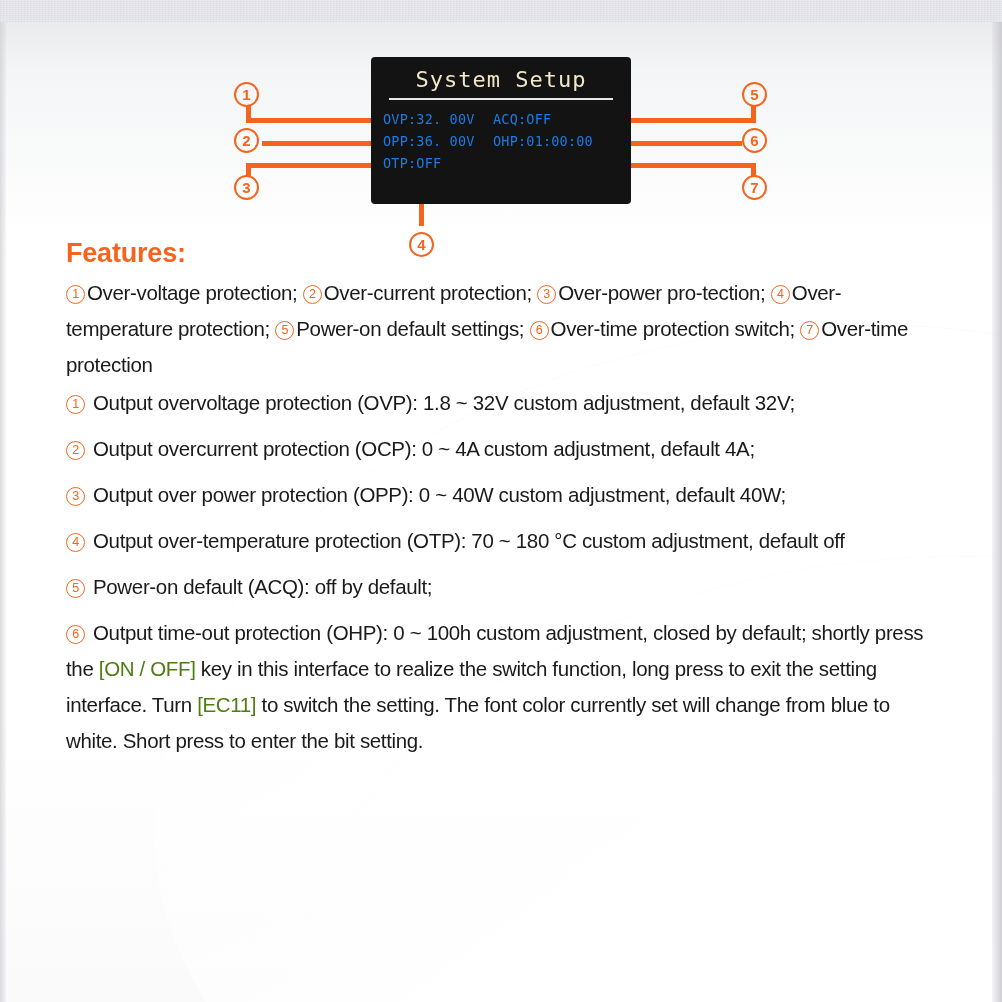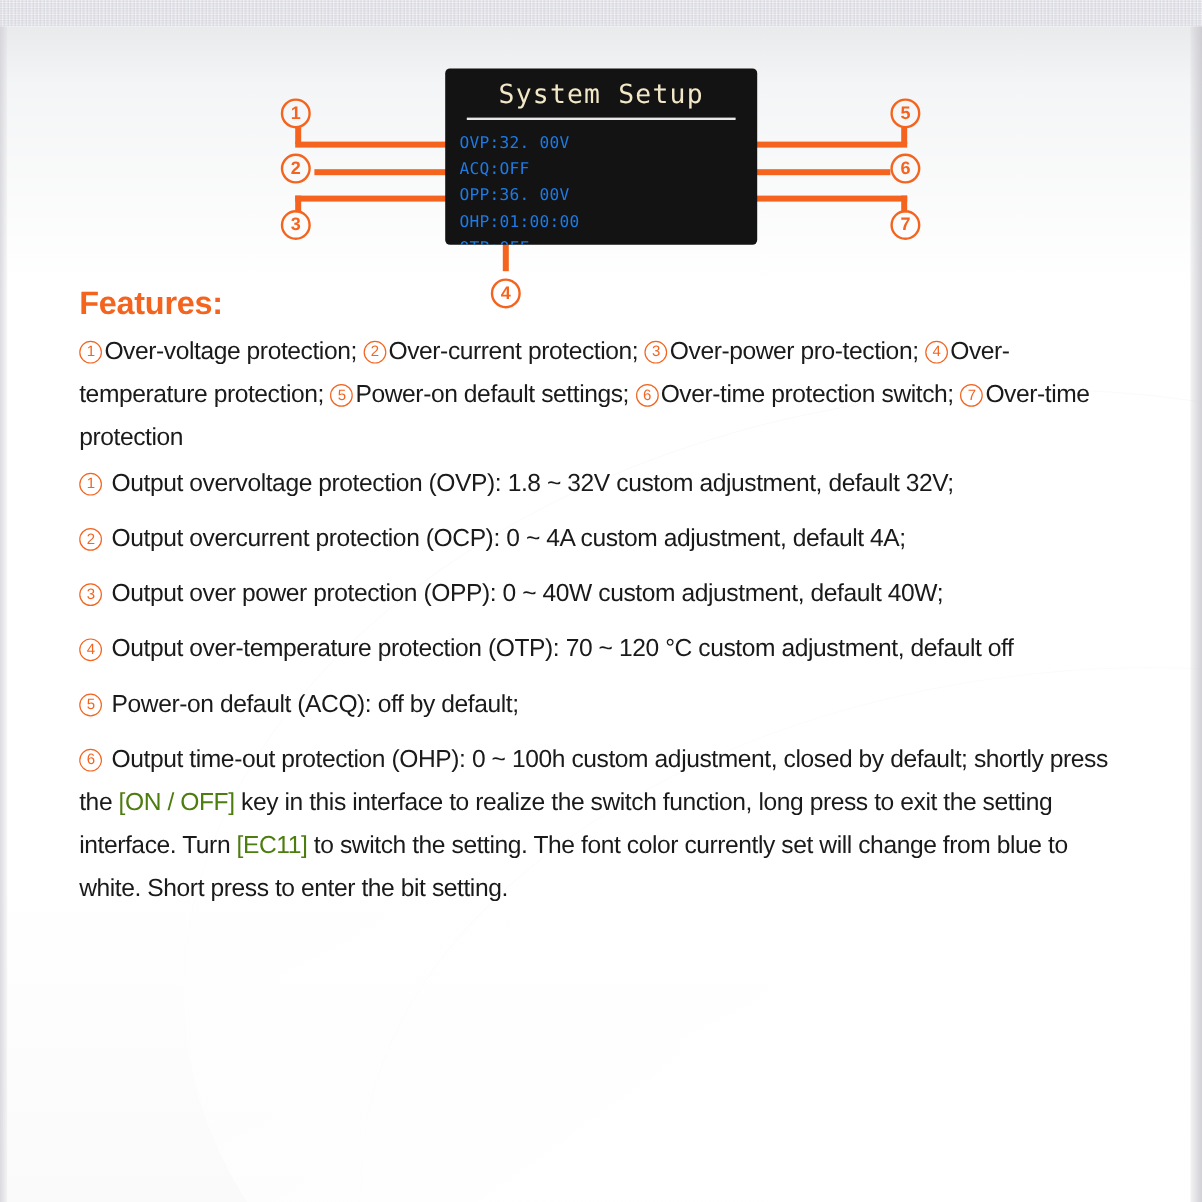--- a/index.html
+++ b/index.html
@@ -76,21 +76,21 @@
     margin:6px 18px 0 18px;
   }
   .lcd-grid {
     margin:8px 0 0 12px;
     color:#1e7ae4;
     font-family:"DejaVu Sans Mono", monospace;
     font-size:13.5px;
     line-height:22px;
     letter-spacing:.2px;
   }
-  .lcd-row { display:flex;flex-direction:column; }
+  .lcd-row { display:flex; }
   .lcd-cell-l { width:110px; }
   .lcd-cell-r { width:130px; }
 
   
   .cnum {
     position:absolute;
     width:25px; height:25px;
     border:2px solid #f4641e;
     border-radius:50%;
     color:#f4641e;
@@ -214,20 +214,20 @@
 
     <div class="para"><span class="marker">1</span><span>Over-voltage protection;</span> <span class="marker">2</span><span>Over-current protection;</span> <span class="marker">3</span><span>Over-power pro-t</span><span>ection;</span> <span class="marker">4</span><span>Over-temperature protection;</span> <span class="marker">5</span><span>Power-on default settings;</span> <span class="marker">6</span><span>Over-</span><span>time protection switch;</span> <span class="marker">7</span><span>Over-time protection</span></div>
 
 
     <div class="para ins"><span class="marker sp">1</span><span>Output overvoltage protection (OVP): 1.8 ~ 32V custom adjustment, default 32V;</span></div>
 
     <div class="para ins"><span class="marker sp">2</span><span>Output overcurrent protection (OCP): 0 ~ 4A custom adjustment, default 4A;</span></div>
 
     <div class="para ins"><span class="marker sp">3</span><span>Output over power protection (OPP): 0 ~ 40W custom adjustment, default 40W;</span></div>
 
-    <div class="para ins"><span class="marker sp">4</span><span>Output over-temperature protection (OTP): 70 ~ 120 °C custom adjustment, default off</span></div>
+    <div class="para ins"><span class="marker sp">4</span><span>Output over-temperature protection (OTP): 70 ~ 180 °C custom adjustment, default off</span></div>
 
     <div class="para ins"><span class="marker sp">5</span><span>Power-on default (ACQ): off by default;</span></div>
 
     <div class="para ins"><span class="marker sp">6</span><span>Output time-out protection (OHP): 0 ~ 100h custom adjustment, closed by default; shortly press the </span><span class="blue">[ON / OFF]</span><span> key in this interface to realize the switch function, long press to exit the setting interface. Turn </span><span class="blue">[EC11]</span><span> to switch the setting. The font color currently set will change from blue to white. Short press to enter the bit setting.</span></div>
 
   </div>
 </div>
 
 </body></html>

